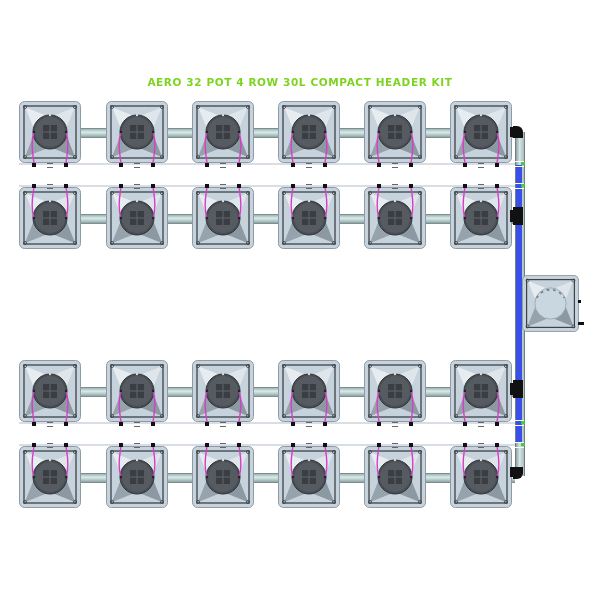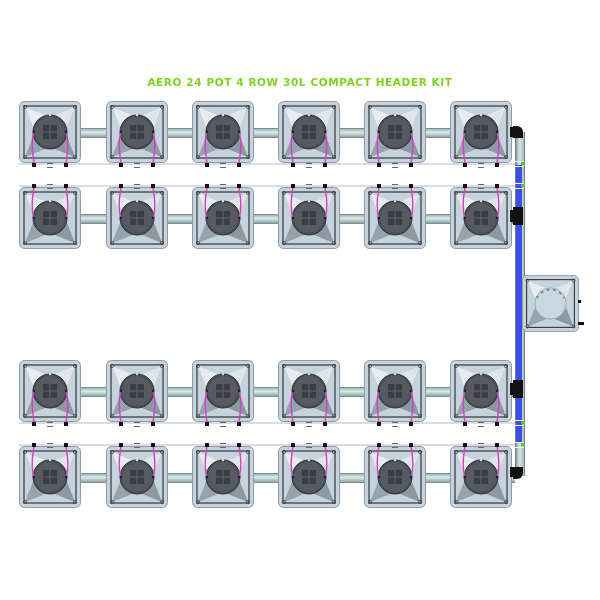--- a/index.html
+++ b/index.html
@@ -13,21 +13,21 @@
   .manifold{position:absolute;left:515px;width:8px;background:linear-gradient(90deg,#8fa1a3,#d6e6e6 45%,#a9bcbd);border-left:1px solid #6e8082;border-right:1px solid #6e8082;}
   .blue{position:absolute;left:516px;width:6px;background:#3a4fe8;}
   .elbow{position:absolute;width:10px;height:12px;background:#111;}
   .tee{position:absolute;width:10px;height:18px;background:#111;}
   .res{position:absolute;left:522px;top:275px;width:57px;height:57px;}
   .greenmark{position:absolute;width:4px;height:3px;background:#3bd13b;}
 </style>
 </head>
 <body>
 
-<div class="title">AERO 24 POT 4 ROW 30L COMPACT HEADER KIT</div>
+<div class="title">AERO 32 POT 4 ROW 30L COMPACT HEADER KIT</div>
 
 <div id="diagram">
     <div class="hpipe" style="left: 60px; width: 455px; top: 128px;"></div>
     <div class="hpipe" style="left: 60px; width: 455px; top: 214px;"></div>
     <div class="hpipe" style="left: 60px; width: 455px; top: 387px;"></div>
     <div class="hpipe" style="left: 60px; width: 455px; top: 473px;"></div>
     <div class="hline" style="left: 19px; width: 500px; top: 163px;"></div>
     <div class="hline" style="left: 19px; width: 500px; top: 185px;"></div>
     <div class="hline" style="left: 19px; width: 500px; top: 422px;"></div>
     <div class="hline" style="left: 19px; width: 500px; top: 444px;"></div>

